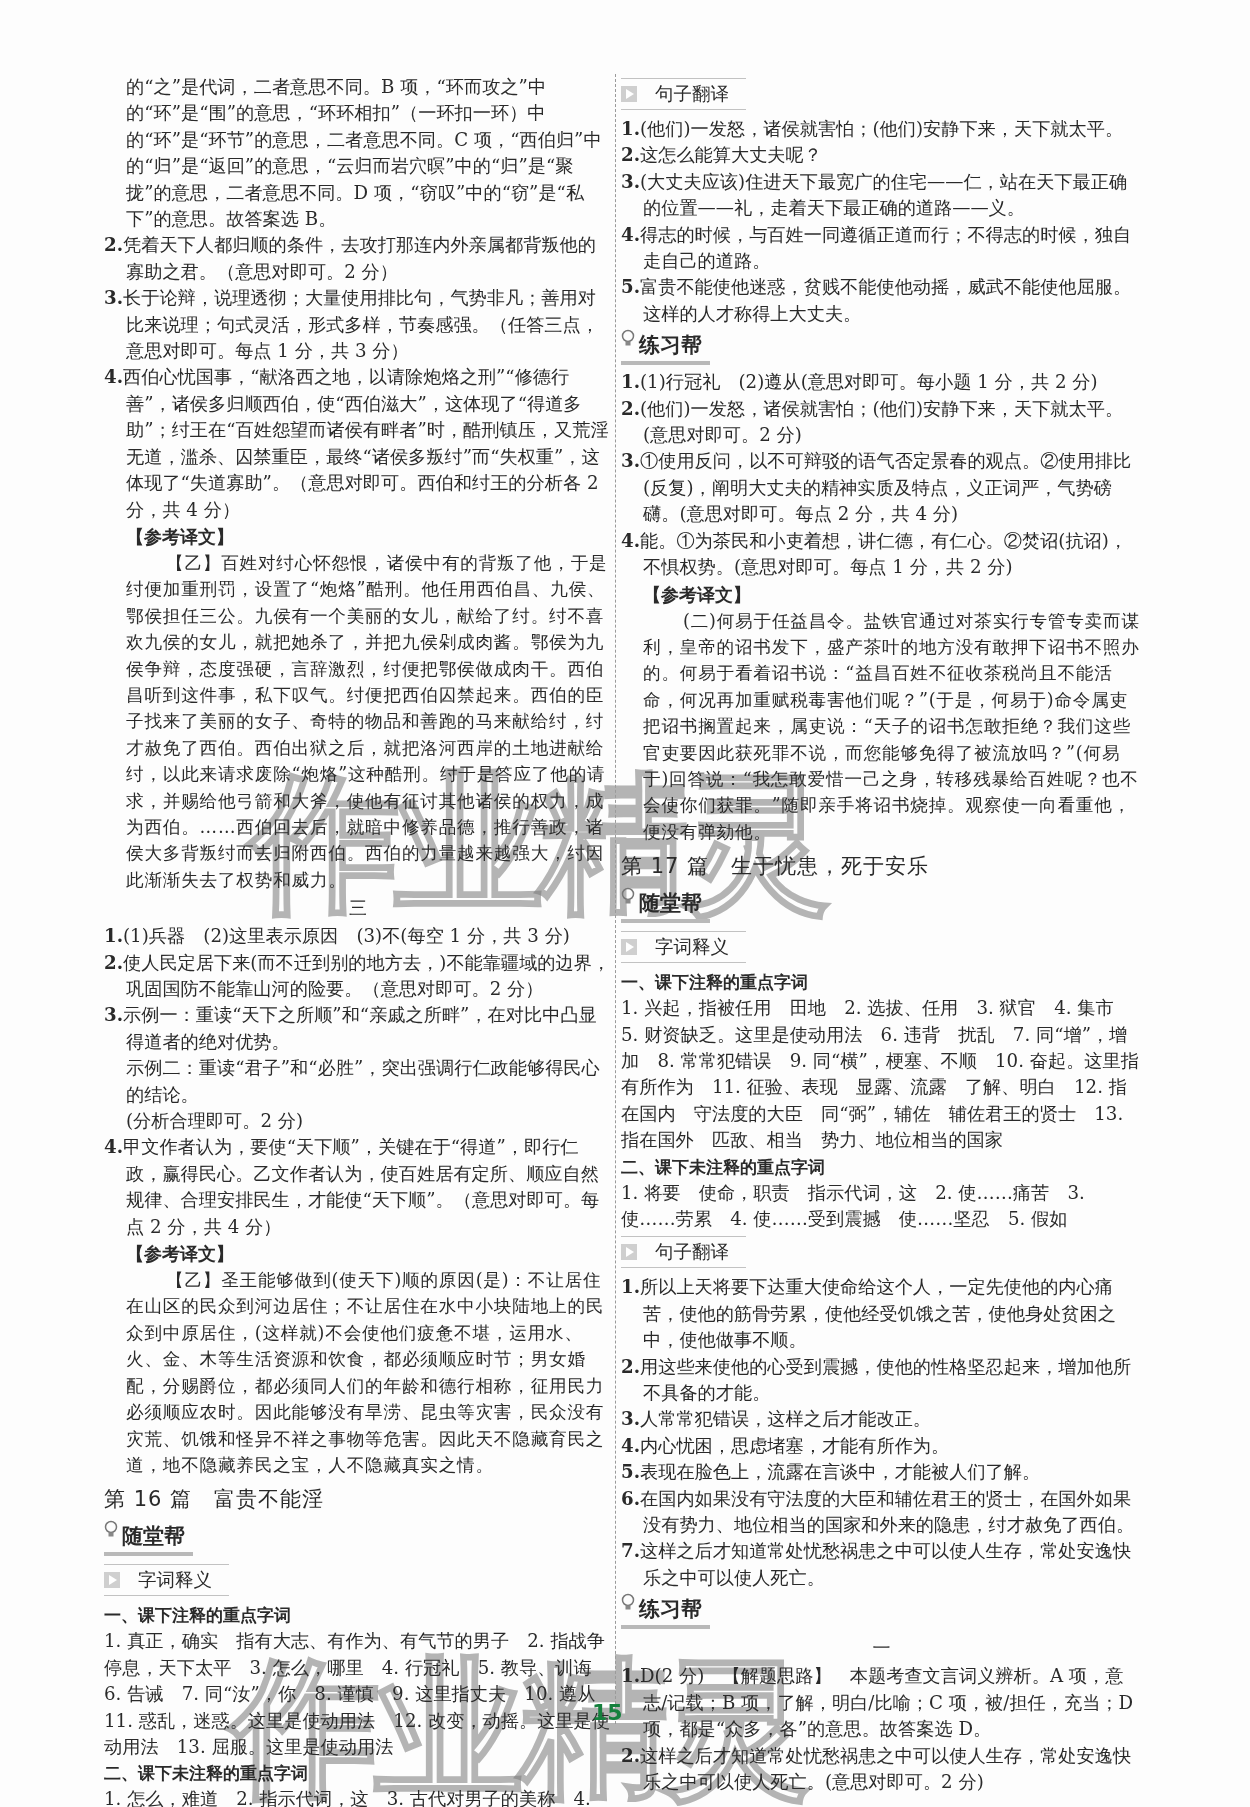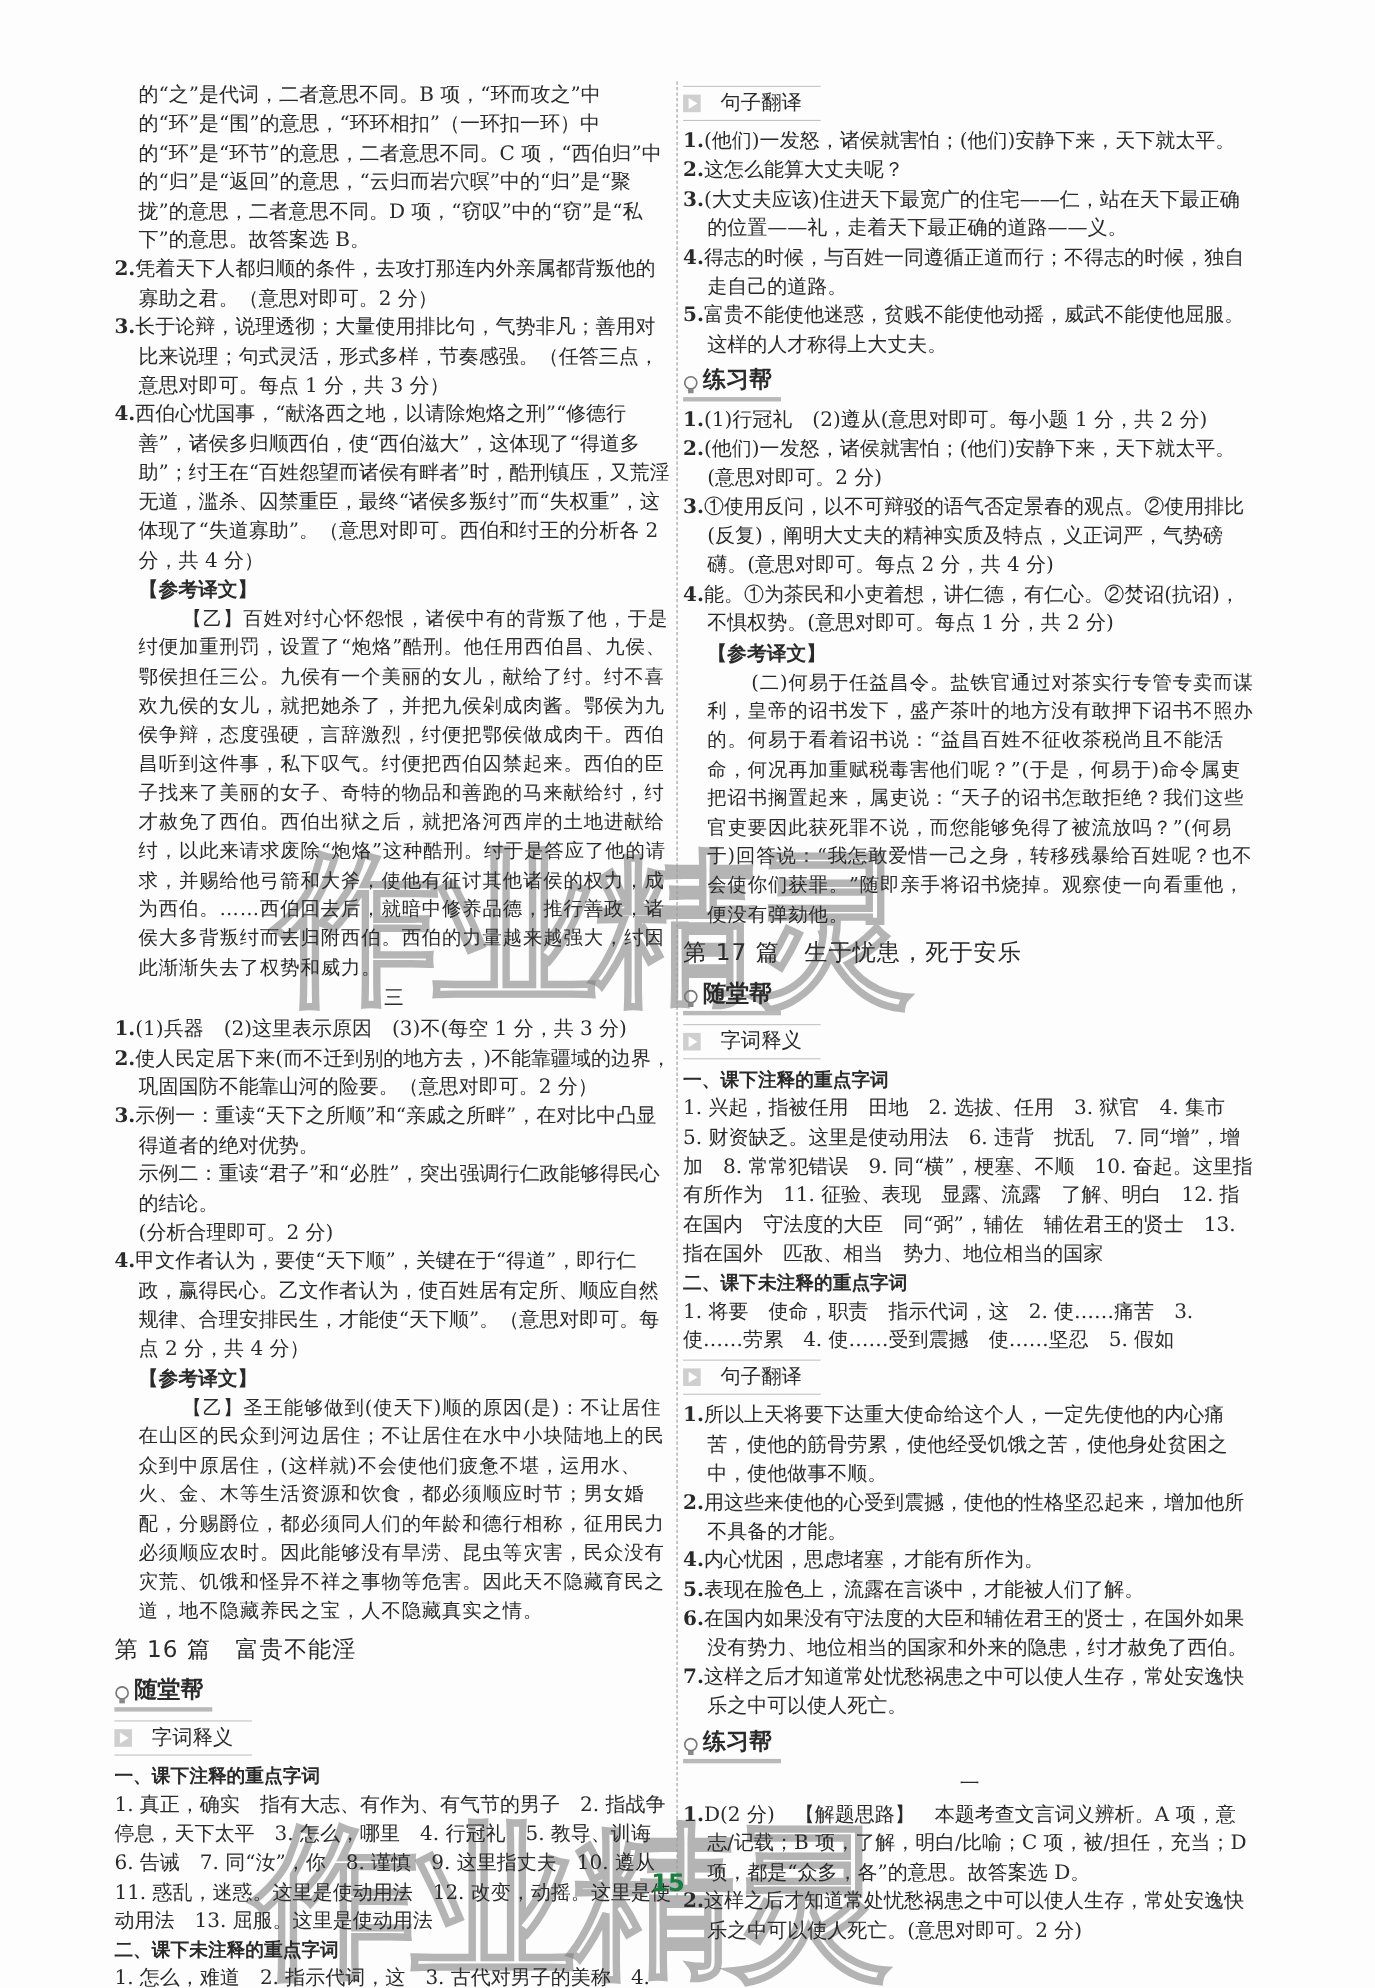--- a/index.html
+++ b/index.html
@@ -10,21 +10,21 @@
   .col-right { left:621px; width:521px; }
   .divider { position:absolute; left:615px; top:74px; height:1650px; border-left:1.5px dashed #9a9a9a; }
   .p { font-size:18.2px; line-height:26.4px; margin:0; }
   .num { display:block; padding-left:22px; text-indent:-22px; }
   .num b { font-family:"DejaVu Serif",serif; font-weight:bold; }
   .indent { padding-left:22px; }
   .trans { font-family:"DejaVu Serif",serif; font-size:17.6px; line-height:26.4px; letter-spacing:0.8px; padding-left:22px; text-indent:40px; margin:0; }
   .bracket { font-family:"DejaVu Sans",sans-serif; font-weight:bold; font-size:18px; line-height:27px; padding-left:22px; }
   .sec-title { font-family:"DejaVu Sans",sans-serif; font-size:21px; line-height:34px; text-align:left; margin:4px 0 2px 0; letter-spacing:1px; }
   .roman { text-align:center; font-size:18px; line-height:30px; }
-  .bulb-head { display:inline-flex; align-items:flex-end; gap:4px; font-family:"DejaVu Sans",sans-serif; font-weight:bold; font-size:21px; line-height:32px; border-bottom:4px solid #b9b9b9; padding-right:8px; margin:2px 0 4px 0; }
+  .bulb-head { display:inline-flex; align-items:flex-start; gap:4px; font-family:"DejaVu Sans",sans-serif; font-weight:bold; font-size:21px; line-height:32px; border-bottom:4px solid #b9b9b9; padding-right:8px; margin:2px 0 4px 0; }
   .bulb-icon { width:14px; height:20px; display:inline-block; }
   .sub-head { display:flex; align-items:center; gap:18px; font-family:"DejaVu Sans",sans-serif; font-size:18.5px; line-height:30px; width:125px; border-top:1.5px solid #c2c2c2; border-bottom:1.5px solid #c2c2c2; margin:4px 0 6px 0; }
   .play-icon { width:16px; height:16px; background:#cfcfcf; position:relative; display:inline-block; }
   .play-icon::after { content:""; position:absolute; left:5px; top:3px; border-left:8px solid #fff; border-top:5px solid transparent; border-bottom:5px solid transparent; }
   .cat { font-family:"DejaVu Sans",sans-serif; font-weight:bold; font-size:17px; line-height:26px; }
   .page-num { position:absolute; left:592px; top:1700px; font-family:"DejaVu Sans",sans-serif; font-weight:bold; font-size:22px; color:#15803d; }
   .watermark { position:absolute; font-family:"DejaVu Sans",sans-serif; font-weight:bold; font-size:150px; color:transparent; -webkit-text-stroke:2px rgba(120,120,120,0.55); letter-spacing:-6px; pointer-events:none; }
 </style>
 </head>
 <body>
@@ -116,20 +116,21 @@
   <p class="p">1. 兴起，指被任用　田地　2. 选拔、任用　3. 狱官　4. 集市　5. 财资缺乏。这里是使动用法　6. 违背　扰乱　7. 同“增”，增加　8. 常常犯错误　9. 同“横”，梗塞、不顺　10. 奋起。这里指有所作为　11. 征验、表现　显露、流露　了解、明白　12. 指在国内　守法度的大臣　同“弼”，辅佐　辅佐君王的贤士　13. 指在国外　匹敌、相当　势力、地位相当的国家</p>
   <div class="cat">二、课下未注释的重点字词</div>
   <p class="p">1. 将要　使命，职责　指示代词，这　2. 使……痛苦　3. 使……劳累　4. 使……受到震撼　使……坚忍　5. 假如</p>
 
   <div class="sub-head">
     <span class="play-icon"></span>
     <span>句子翻译</span>
   </div>
   <p class="p num"><b>1.</b><span>所以上天将要下达重大使命给这个人，一定先使他的内心痛苦，使他的筋骨劳累，使他经受饥饿之苦，使他身处贫困之中，使他做事不顺。</span></p>
   <p class="p num"><b>2.</b><span>用这些来使他的心受到震撼，使他的性格坚忍起来，增加他所不具备的才能。</span></p>
+  <p class="p num"><b>3.</b><span>人常常犯错误，这样之后才能改正。</span></p>
   <p class="p num"><b>4.</b><span>内心忧困，思虑堵塞，才能有所作为。</span></p>
   <p class="p num"><b>5.</b><span>表现在脸色上，流露在言谈中，才能被人们了解。</span></p>
   <p class="p num"><b>6.</b><span>在国内如果没有守法度的大臣和辅佐君王的贤士，在国外如果没有势力、地位相当的国家和外来的隐患，纣才赦免了西伯。</span></p>
   <p class="p num"><b>7.</b><span>这样之后才知道常处忧愁祸患之中可以使人生存，常处安逸快乐之中可以使人死亡。</span></p>
 
   <div class="bulb-head">
     <svg class="bulb-icon" viewBox="0 0 14 20">
         <circle cx="7" cy="7" r="5.5" fill="none" stroke="#777" stroke-width="1.5"></circle>
         <rect x="4.5" y="12.5" width="5" height="4" fill="#888"></rect>
       </svg>

